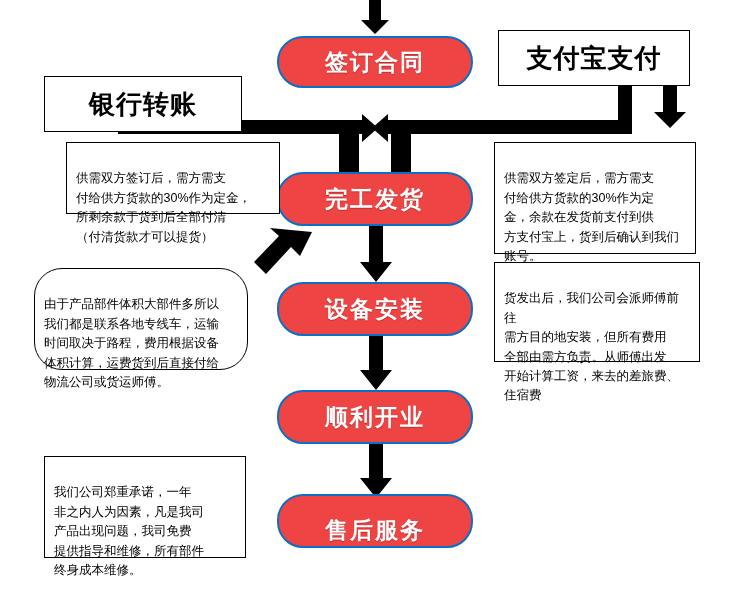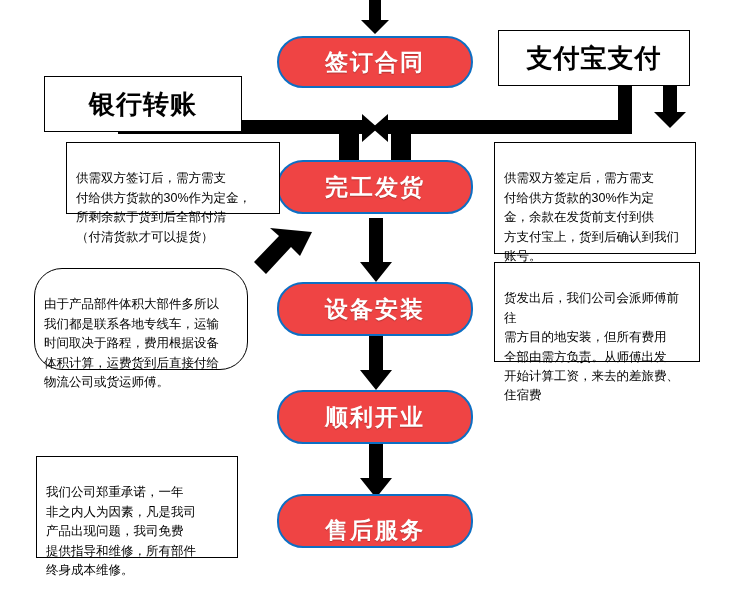--- a/index.html
+++ b/index.html
@@ -141,21 +141,21 @@
   </div>
 
   <div class="headbox" style="left:498px; top:30px; width:192px; height:56px;">
     <span>支付宝支付</span>
   </div>
 
   <div class="node" style="left:277px; top:36px; width:196px; height:52px;">
     <span>签订合同</span>
   </div>
 
-  <div class="node" style="left:277px; top:160px; width:196px; height:54px;text-align:center;">
+  <div class="node" style="left:277px; top:172px; width:196px; height:54px;text-align:center;">
     <span>完工发货</span>
   </div>
 
   <div class="node" style="left:277px; top:282px; width:196px; height:54px;text-align:center;">
     <span>设备安装</span>
   </div>
 
   <div class="node" style="left:277px; top:390px; width:196px; height:54px;">
     <span>顺利开业</span>
   </div>
@@ -188,21 +188,21 @@
   </div>
 
   <div class="note" style="left:494px; top:262px; width:206px; height:100px;">
     <span>货发出后，我们公司会派师傅前往
 需方目的地安装，但所有费用
 全部由需方负责。从师傅出发
 开始计算工资，来去的差旅费、
 住宿费</span>
   </div>
 
-  <div class="note" style="left:36px; top:456px; width:202px; height:102px;">
+  <div class="note" style="left:44px; top:456px; width:202px; height:102px;">
     <span>我们公司郑重承诺，一年
 非之内人为因素，凡是我司
 产品出现问题，我司免费
 提供指导和维修，所有部件
 终身成本维修。</span>
   </div>
 
 </div>
 
 </body></html>

